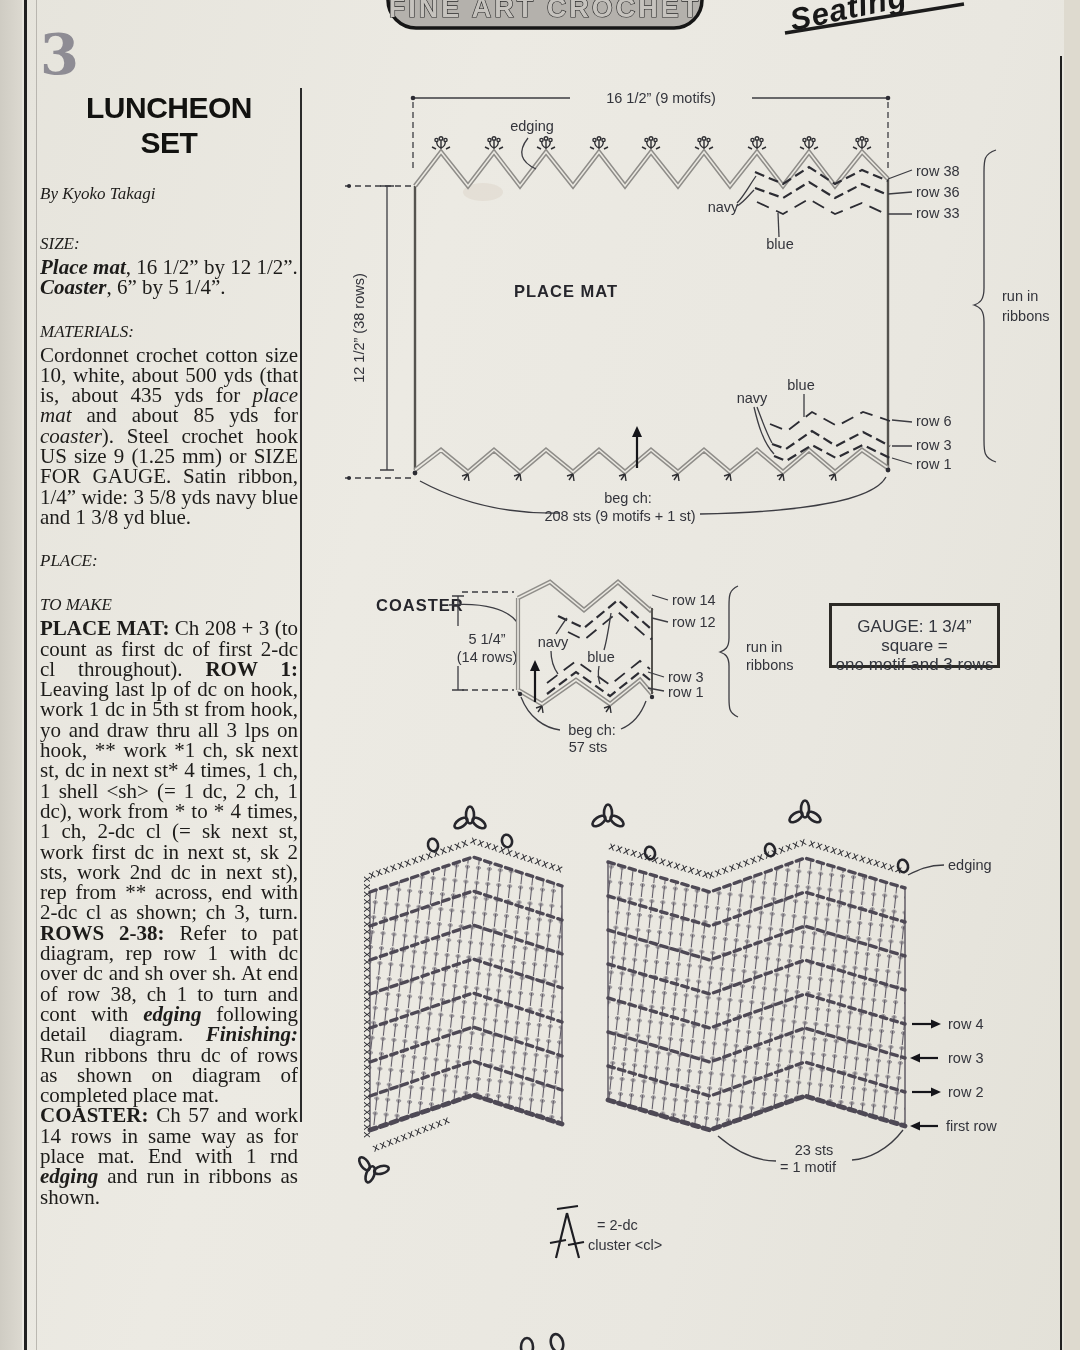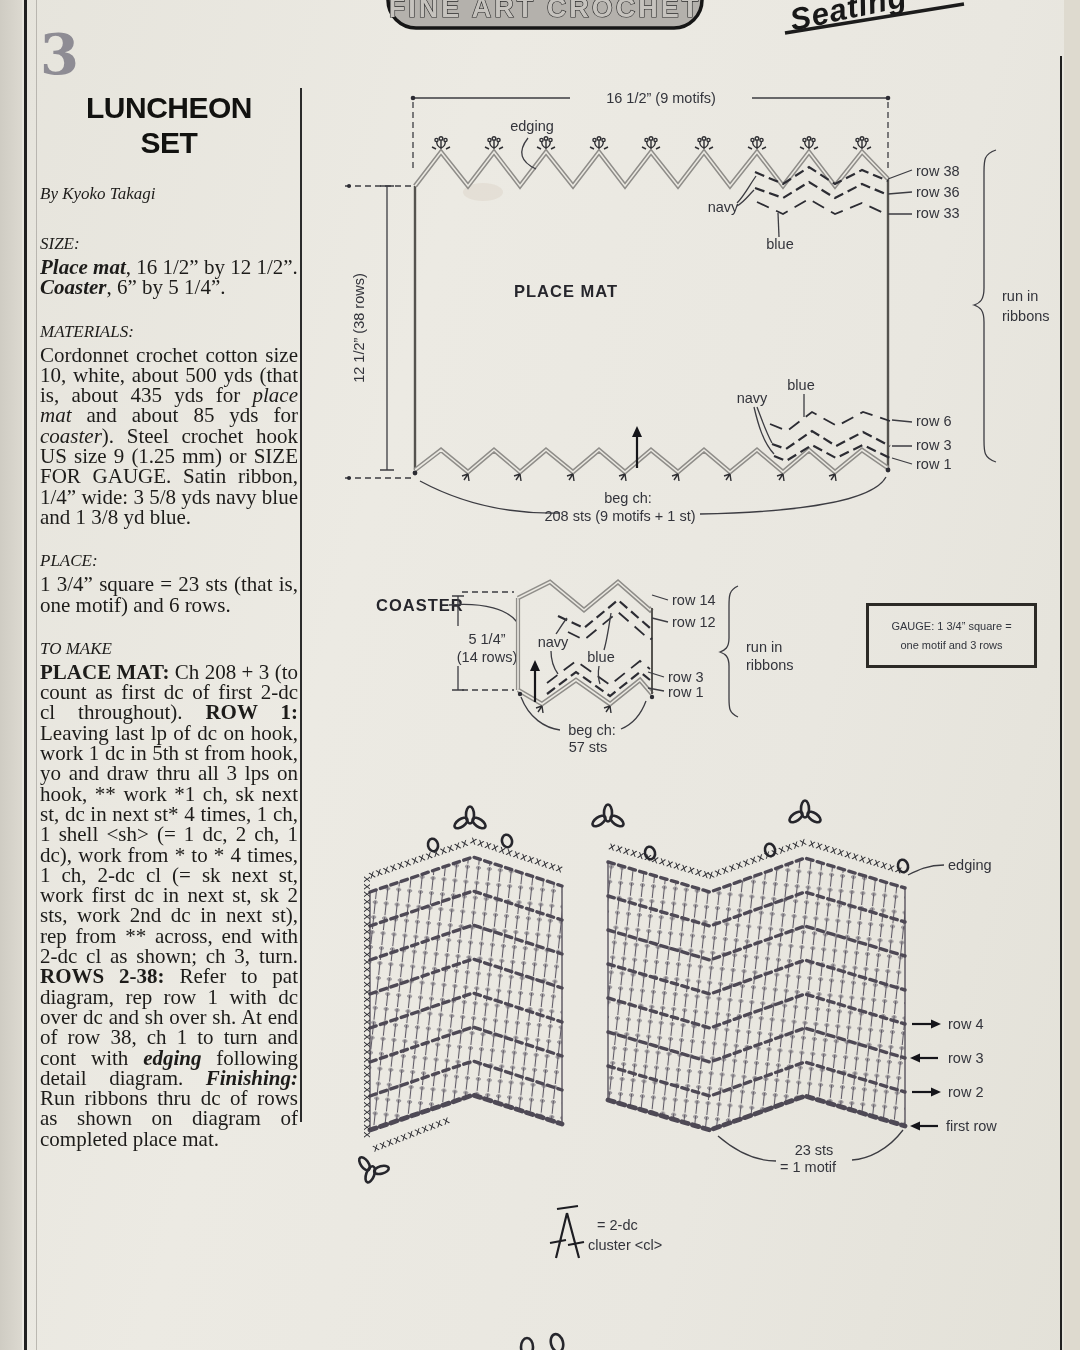--- a/index.html
+++ b/index.html
@@ -24,22 +24,22 @@
   .seg-b{font-weight:bold;}
   .seg-bi{font-weight:bold;font-style:italic;}
   .seating{
     position:absolute;left:788px;top:-20px;width:220px;
     font-family:"Liberation Sans",sans-serif;font-weight:bold;font-style:italic;
     font-size:31px;color:#181818;transform:rotate(-12deg);letter-spacing:1px;
   }
   .gauge-box{
     position:absolute;left:829px;top:603px;width:171px;height:65px;
     border:3px solid #2c2a26;box-sizing:border-box;
-    font-family:"Liberation Sans",sans-serif;font-size:11px;color:#32353d;
-    text-align:center;padding-top:11px;line-height:19px;margin-left:37px;
+    font-family:"Liberation Sans",sans-serif;font-size:17px;color:#32353d;
+    text-align:center;padding-top:11px;line-height:19px;
   }
   svg.art{position:absolute;left:0;top:0;}
   .dlabel{font-family:"Liberation Sans",sans-serif;font-size:14.5px;fill:#33343b;}
   .dtitle{font-family:"Liberation Sans",sans-serif;font-size:16.5px;font-weight:bold;letter-spacing:1px;fill:#26262c;}
   .banner-text{font-family:"Liberation Sans",sans-serif;font-weight:bold;font-size:27px;letter-spacing:3px;
     fill:#c6c3be;stroke:#2b2b2b;stroke-width:1.2;paint-order:stroke;}
   .zz{fill:none;stroke:#8f8d89;stroke-width:4.6;}
   .zzin{fill:none;stroke:#eae8e1;stroke-width:1.6;}
   .edgeline{fill:none;stroke:#55534f;stroke-width:2.4;}
   .navyrow{fill:none;stroke:#2c2c33;stroke-width:2.2;stroke-dasharray:10 5;}
@@ -76,24 +76,24 @@
     <div class="byline">By Kyoko Takagi</div>
 
     <h2 class="shead first">SIZE:</h2>
     <p class="bodyp noj"><span class="seg-bi">Place mat</span><span>, 16 1/2” by 12 1/2”.</span></p>
     <p class="bodyp noj"><span class="seg-bi">Coaster</span><span>, 6” by 5 1/4”.</span></p>
 
     <h2 class="shead">MATERIALS:</h2>
     <p class="bodyp"><span>Cordonnet crochet cotton size 10, white, about 500 yds (that is, about 435 yds for </span><span class="seg-i">place mat</span><span> and about 85 yds for </span><span class="seg-i">coaster</span><span>).  Steel crochet hook US size 9 (1.25 mm) or SIZE FOR GAUGE.  Satin ribbon, 1/4” wide:  3 5/8 yds navy blue and 1 3/8 yd blue.</span></p>
 
     <h2 class="shead">PLACE:</h2>
-    <p class="bodyp"><span>1 3/4” square = 23 sts (that is, one motif) and 6 rows.</span></p>
 
     <h2 class="shead">TO MAKE</h2>
     <p class="bodyp"><span class="seg-b">PLACE MAT:</span><span>  Ch 208 + 3 (to count as first dc of first 2-dc cl throughout).  </span><span class="seg-b">ROW 1:</span><span>  Leaving last lp of dc on hook, work 1 dc in 5th st from hook, yo and draw thru all 3 lps on hook, ** work *1 ch, sk next st, dc in next st* 4 times, 1 ch, 1 shell &lt;sh&gt; (= 1 dc, 2 ch, 1 dc), work from * to * 4 times, 1 ch, 2-dc cl (= sk next st, work first dc in next st, sk 2 sts, work 2nd dc in next st), rep from ** across, end with 2-dc cl as shown;  ch 3, turn.  </span><span class="seg-b">ROWS 2-38:</span><span>  Refer to pat diagram, rep row 1 with dc over dc and sh over sh.  At end of row 38, ch 1 to turn and cont with </span><span class="seg-bi">edging</span><span> following detail diagram.  </span><span class="seg-bi">Finishing:</span><span>  Run ribbons thru dc of rows as shown on diagram of completed place mat.</span></p>
+    <p class="bodyp"><span class="seg-b">COASTER:</span><span>  Ch 57 and work 14 rows in same way as for place mat.  End with 1 rnd </span><span class="seg-bi">edging</span><span> and run in ribbons as shown.</span></p>
   </aside>
 
   <svg class="art" width="1080" height="1350" viewBox="0 0 1080 1350">
     <defs>
       <pattern id="dcs" width="11" height="15" patternUnits="userSpaceOnUse" patternTransform="rotate(6)">
         <path d="M5.5,2 V15" stroke="#5d5864" stroke-width="1.1" fill="none"></path>
         <ellipse cx="5.5" cy="3" rx="2" ry="1.3" fill="none" stroke="#5d5864" stroke-width="0.8"></ellipse>
       </pattern>
       <g id="crown">
         <path class="mark" d="M0,-1 L0,-9 M0,-2 C-3,-3 -5,-6 -4,-9 M0,-2 C3,-3 5,-6 4,-9 M-5,-1 l-4,-2 M5,-1 l4,-2"></path>

